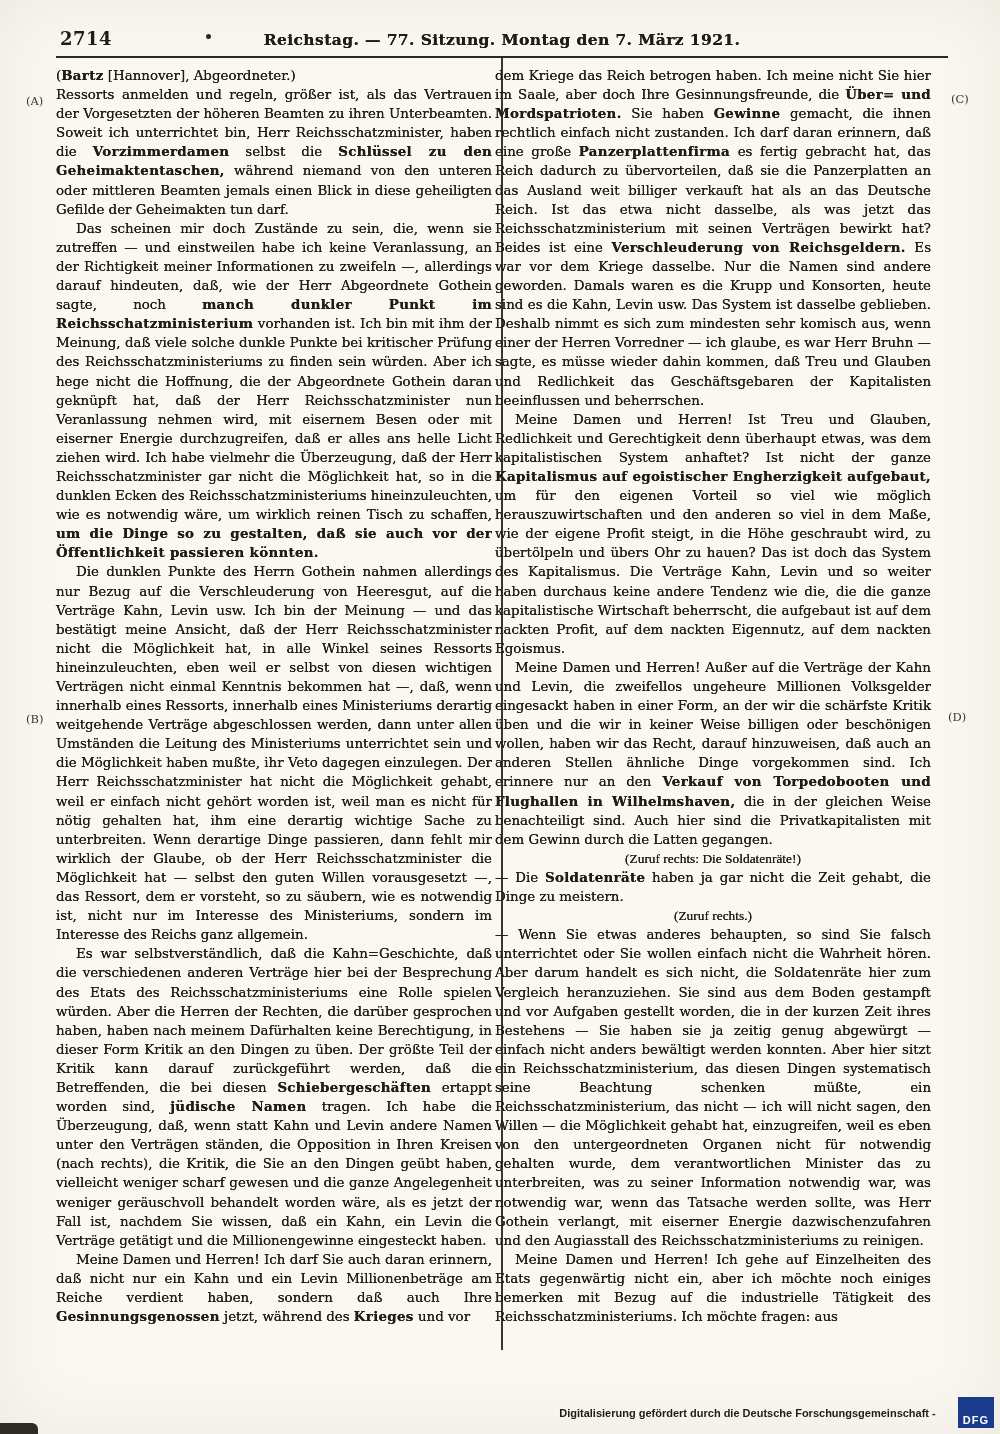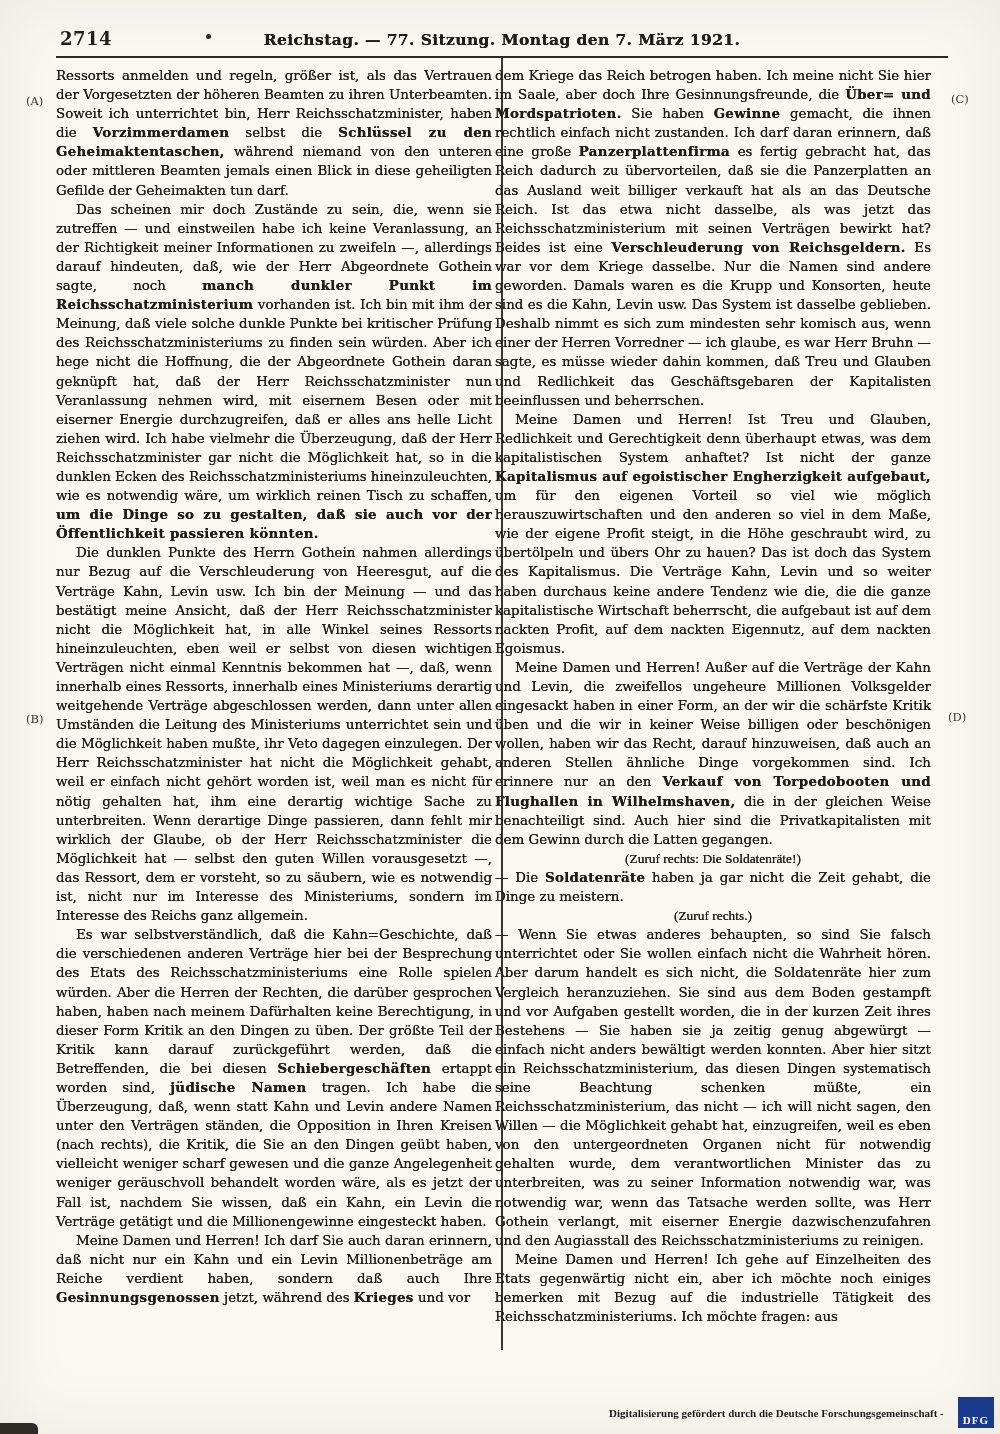--- a/index.html
+++ b/index.html
@@ -59,22 +59,22 @@
     position:absolute; font-size:11.5px; color:#3a362e;
     font-family:"DejaVu Serif", serif;
   }
   .mark-a { left:26px;  top:94px;  }
   .mark-b { left:26px;  top:712px; }
   .mark-c { left:951px; top:92px;  }
   .mark-d { left:948px; top:710px; }
   
   .footer {
     position:absolute; right:6px; bottom:6px;
-    display:flex; align-items:center; gap:14px;
-    font-family:Liberation Serif, serif;
+    display:flex; align-items:center; gap:22px;
+    font-family:Liberation Sans, sans-serif;
     font-size:11px; font-weight:bold; color:#1c1c1c;
   }
   .dfg-logo {
     display:inline-block;
     color:#ffffff; background:#1a3a8c;
     font-size:11px; font-weight:bold;
     padding:17px 5px 2px 5px; letter-spacing:1px;
   }
   
   .scan-smudge {
@@ -97,20 +97,21 @@
   </div>
 
   <span class="margin-mark mark-a">(A)</span>
   <span class="margin-mark mark-b">(B)</span>
   <span class="margin-mark mark-c">(C)</span>
   <span class="margin-mark mark-d">(D)</span>
 
   <div class="divider"></div>
 
   <div class="col col-left">
+      <p style="text-align: left;"><span>(</span><span class="b">Bartz</span><span> [Hannover], Abgeordneter.)</span></p>
       <p><span>Ressorts anmelden und regeln, größer ist, als das Vertrauen der Vorgesetzten der höheren Beamten zu ihren Unterbeamten. Soweit ich unterrichtet bin, Herr Reichsschatzminister, haben die </span><span class="b">Vorzimmerdamen</span><span> selbst die </span><span class="b">Schlüssel zu den Geheimaktentaschen,</span><span> während niemand von den unteren oder mittleren Beamten jemals einen Blick in diese geheiligten Gefilde der Geheimakten tun darf.</span></p>
       <p class="indent"><span>Das scheinen mir doch Zustände zu sein, die, wenn sie zutreffen — und einstweilen habe ich keine Veranlassung, an der Richtigkeit meiner Informationen zu zweifeln —, allerdings darauf hindeuten, daß, wie der Herr Abgeordnete Gothein sagte, noch </span><span class="b">manch dunkler Punkt im Reichsschatzministerium</span><span> vorhanden ist. Ich bin mit ihm der Meinung, daß viele solche dunkle Punkte bei kritischer Prüfung des Reichsschatzministeriums zu finden sein würden. Aber ich hege nicht die Hoffnung, die der Abgeordnete Gothein daran geknüpft hat, daß der Herr Reichsschatzminister nun Veranlassung nehmen wird, mit eisernem Besen oder mit eiserner Energie durchzugreifen, daß er alles ans helle Licht ziehen wird. Ich habe vielmehr die Überzeugung, daß der Herr Reichsschatzminister gar nicht die Möglichkeit hat, so in die dunklen Ecken des Reichsschatzministeriums hineinzuleuchten, wie es notwendig wäre, um wirklich reinen Tisch zu schaffen, </span><span class="b">um die Dinge so zu gestalten, daß sie auch vor der Öffentlichkeit passieren könnten.</span></p>
       <p class="indent"><span>Die dunklen Punkte des Herrn Gothein nahmen allerdings nur Bezug auf die Verschleuderung von Heeresgut, auf die Verträge Kahn, Levin usw. Ich bin der Meinung — und das bestätigt meine Ansicht, daß der Herr Reichsschatzminister nicht die Möglichkeit hat, in alle Winkel seines Ressorts hineinzuleuchten, eben weil er selbst von diesen wichtigen Verträgen nicht einmal Kenntnis bekommen hat —, daß, wenn innerhalb eines Ressorts, innerhalb eines Ministeriums derartig weitgehende Verträge abgeschlossen werden, dann unter allen Umständen die Leitung des Ministeriums unterrichtet sein und die Möglichkeit haben mußte, ihr Veto dagegen einzulegen. Der Herr Reichsschatzminister hat nicht die Möglichkeit gehabt, weil er einfach nicht gehört worden ist, weil man es nicht für nötig gehalten hat, ihm eine derartig wichtige Sache zu unterbreiten. Wenn derartige Dinge passieren, dann fehlt mir wirklich der Glaube, ob der Herr Reichsschatzminister die Möglichkeit hat — selbst den guten Willen vorausgesetzt —, das Ressort, dem er vorsteht, so zu säubern, wie es notwendig ist, nicht nur im Interesse des Ministeriums, sondern im Interesse des Reichs ganz allgemein.</span></p>
       <p class="indent"><span>Es war selbstverständlich, daß die Kahn=Geschichte, daß die verschiedenen anderen Verträge hier bei der Besprechung des Etats des Reichsschatzministeriums eine Rolle spielen würden. Aber die Herren der Rechten, die darüber gesprochen haben, haben nach meinem Dafürhalten keine Berechtigung, in dieser Form Kritik an den Dingen zu üben. Der größte Teil der Kritik kann darauf zurückgeführt werden, daß die Betreffenden, die bei diesen </span><span class="b">Schiebergeschäften</span><span> ertappt worden sind, </span><span class="b">jüdische Namen</span><span> tragen. Ich habe die Überzeugung, daß, wenn statt Kahn und Levin andere Namen unter den Verträgen ständen, die Opposition in Ihren Kreisen (nach rechts), die Kritik, die Sie an den Dingen geübt haben, vielleicht weniger scharf gewesen und die ganze Angelegenheit weniger geräuschvoll behandelt worden wäre, als es jetzt der Fall ist, nachdem Sie wissen, daß ein Kahn, ein Levin die Verträge getätigt und die Millionengewinne eingesteckt haben.</span></p>
       <p class="indent"><span>Meine Damen und Herren! Ich darf Sie auch daran erinnern, daß nicht nur ein Kahn und ein Levin Millionenbeträge am Reiche verdient haben, sondern daß auch Ihre </span><span class="b">Gesinnungsgenossen</span><span> jetzt, während des </span><span class="b">Krieges</span><span> und vor</span></p>
     </div>
   <div class="col col-right">
       <p><span>dem Kriege das Reich betrogen haben. Ich meine nicht Sie hier im Saale, aber doch Ihre Gesinnungsfreunde, die </span><span class="b">Über= und Mordspatrioten.</span><span> Sie haben </span><span class="b">Gewinne</span><span> gemacht, die ihnen rechtlich einfach nicht zustanden. Ich darf daran erinnern, daß eine große </span><span class="b">Panzerplattenfirma</span><span> es fertig gebracht hat, das Reich dadurch zu übervorteilen, daß sie die Panzerplatten an das Ausland weit billiger verkauft hat als an das Deutsche Reich. Ist das etwa nicht dasselbe, als was jetzt das Reichsschatzministerium mit seinen Verträgen bewirkt hat? Beides ist eine </span><span class="b">Verschleuderung von Reichsgeldern.</span><span> Es war vor dem Kriege dasselbe. Nur die Namen sind andere geworden. Damals waren es die Krupp und Konsorten, heute sind es die Kahn, Levin usw. Das System ist dasselbe geblieben. Deshalb nimmt es sich zum mindesten sehr komisch aus, wenn einer der Herren Vorredner — ich glaube, es war Herr Bruhn — sagte, es müsse wieder dahin kommen, daß Treu und Glauben und Redlichkeit das Geschäftsgebaren der Kapitalisten beeinflussen und beherrschen.</span></p>
       <p class="indent"><span>Meine Damen und Herren! Ist Treu und Glauben, Redlichkeit und Gerechtigkeit denn überhaupt etwas, was dem kapitalistischen System anhaftet? Ist nicht der ganze </span><span class="b">Kapitalismus auf egoistischer Engherzigkeit aufgebaut,</span><span> um für den eigenen Vorteil so viel wie möglich herauszuwirtschaften und den anderen so viel in dem Maße, wie der eigene Profit steigt, in die Höhe geschraubt wird, zu übertölpeln und übers Ohr zu hauen? Das ist doch das System des Kapitalismus. Die Verträge Kahn, Levin und so weiter haben durchaus keine andere Tendenz wie die, die die ganze kapitalistische Wirtschaft beherrscht, die aufgebaut ist auf dem nackten Profit, auf dem nackten Eigennutz, auf dem nackten Egoismus.</span></p>
       <p class="indent"><span>Meine Damen und Herren! Außer auf die Verträge der Kahn und Levin, die zweifellos ungeheure Millionen Volksgelder eingesackt haben in einer Form, an der wir die schärfste Kritik üben und die wir in keiner Weise billigen oder beschönigen wollen, haben wir das Recht, darauf hinzuweisen, daß auch an anderen Stellen ähnliche Dinge vorgekommen sind. Ich erinnere nur an den </span><span class="b">Verkauf von Torpedobooten und Flughallen in Wilhelmshaven,</span><span> die in der gleichen Weise benachteiligt sind. Auch hier sind die Privatkapitalisten mit dem Gewinn durch die Latten gegangen.</span></p>

